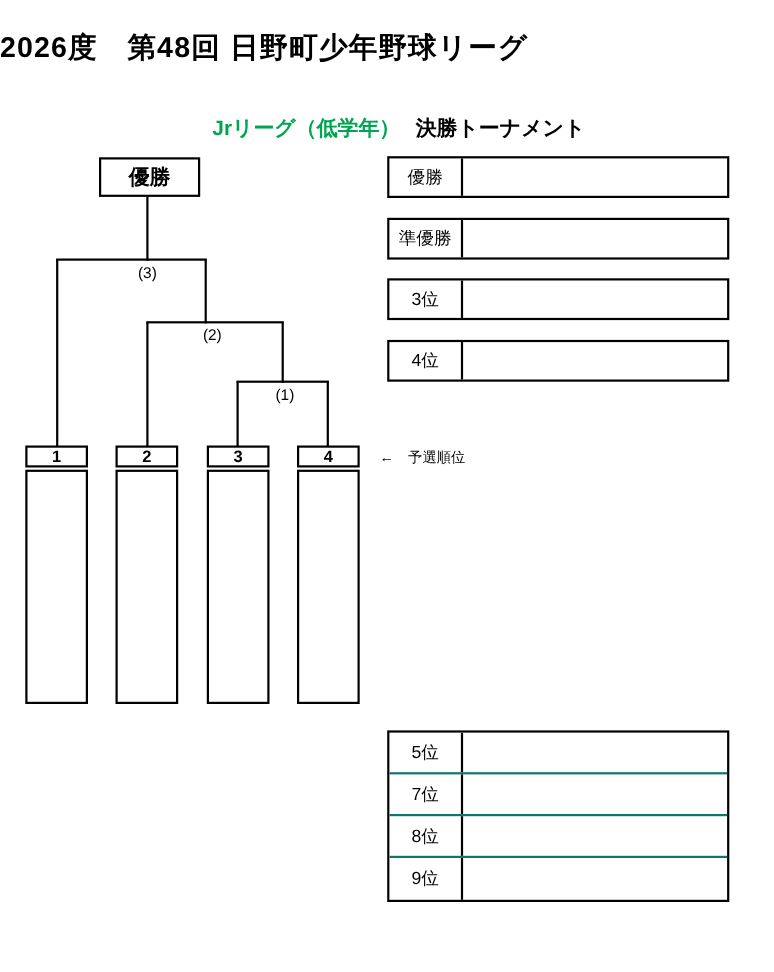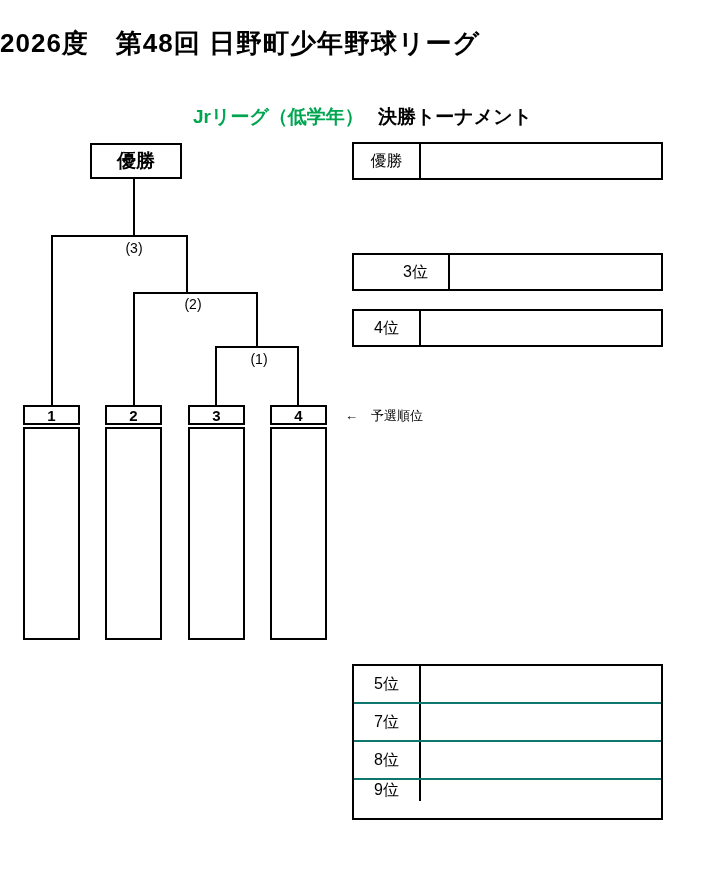--- a/index.html
+++ b/index.html
@@ -96,21 +96,21 @@
     left: 352px; top: 664px; width: 311px;
     border: 2px solid #000000;
     box-sizing: border-box;
   }
   .rank-row {
     height: 38px;
     border-bottom: 2px solid #0f766e;
     box-sizing: border-box;
     display: flex;
   }
-  .rank-row:last-child { border-bottom: none; flex-direction: column; }
+  .rank-row:last-child { border-bottom: none; }
   .rank-row .lbl {
     width: 67px;
     border-right: 2px solid #000000;
     box-sizing: border-box;
     display: flex; align-items: center; justify-content: center;
     font-size: 16px;
   }
   .rank-row .val { flex: 1; }
 </style>
 </head>
@@ -151,21 +151,25 @@
   <div class="seed-body" style="left:105px;"></div>
   <div class="seed-body" style="left:188px;"></div>
   <div class="seed-body" style="left:270px;"></div>
 
   <div class="seed-note">←　予選順位</div>
 
   <div class="result-box" style="top:142px;">
     <div class="lbl">優勝</div>
     <div class="val"></div>
   </div>
-  <div class="result-box" style="top:253px;padding-left:29px;">
+  <div class="result-box" style="top:198px;">
+    <div class="lbl">準優勝</div>
+    <div class="val"></div>
+  </div>
+  <div class="result-box" style="top:253px;">
     <div class="lbl">3位</div>
     <div class="val"></div>
   </div>
   <div class="result-box" style="top:309px;">
     <div class="lbl">4位</div>
     <div class="val"></div>
   </div>
 
   <div class="rank-table">
     <div class="rank-row">

